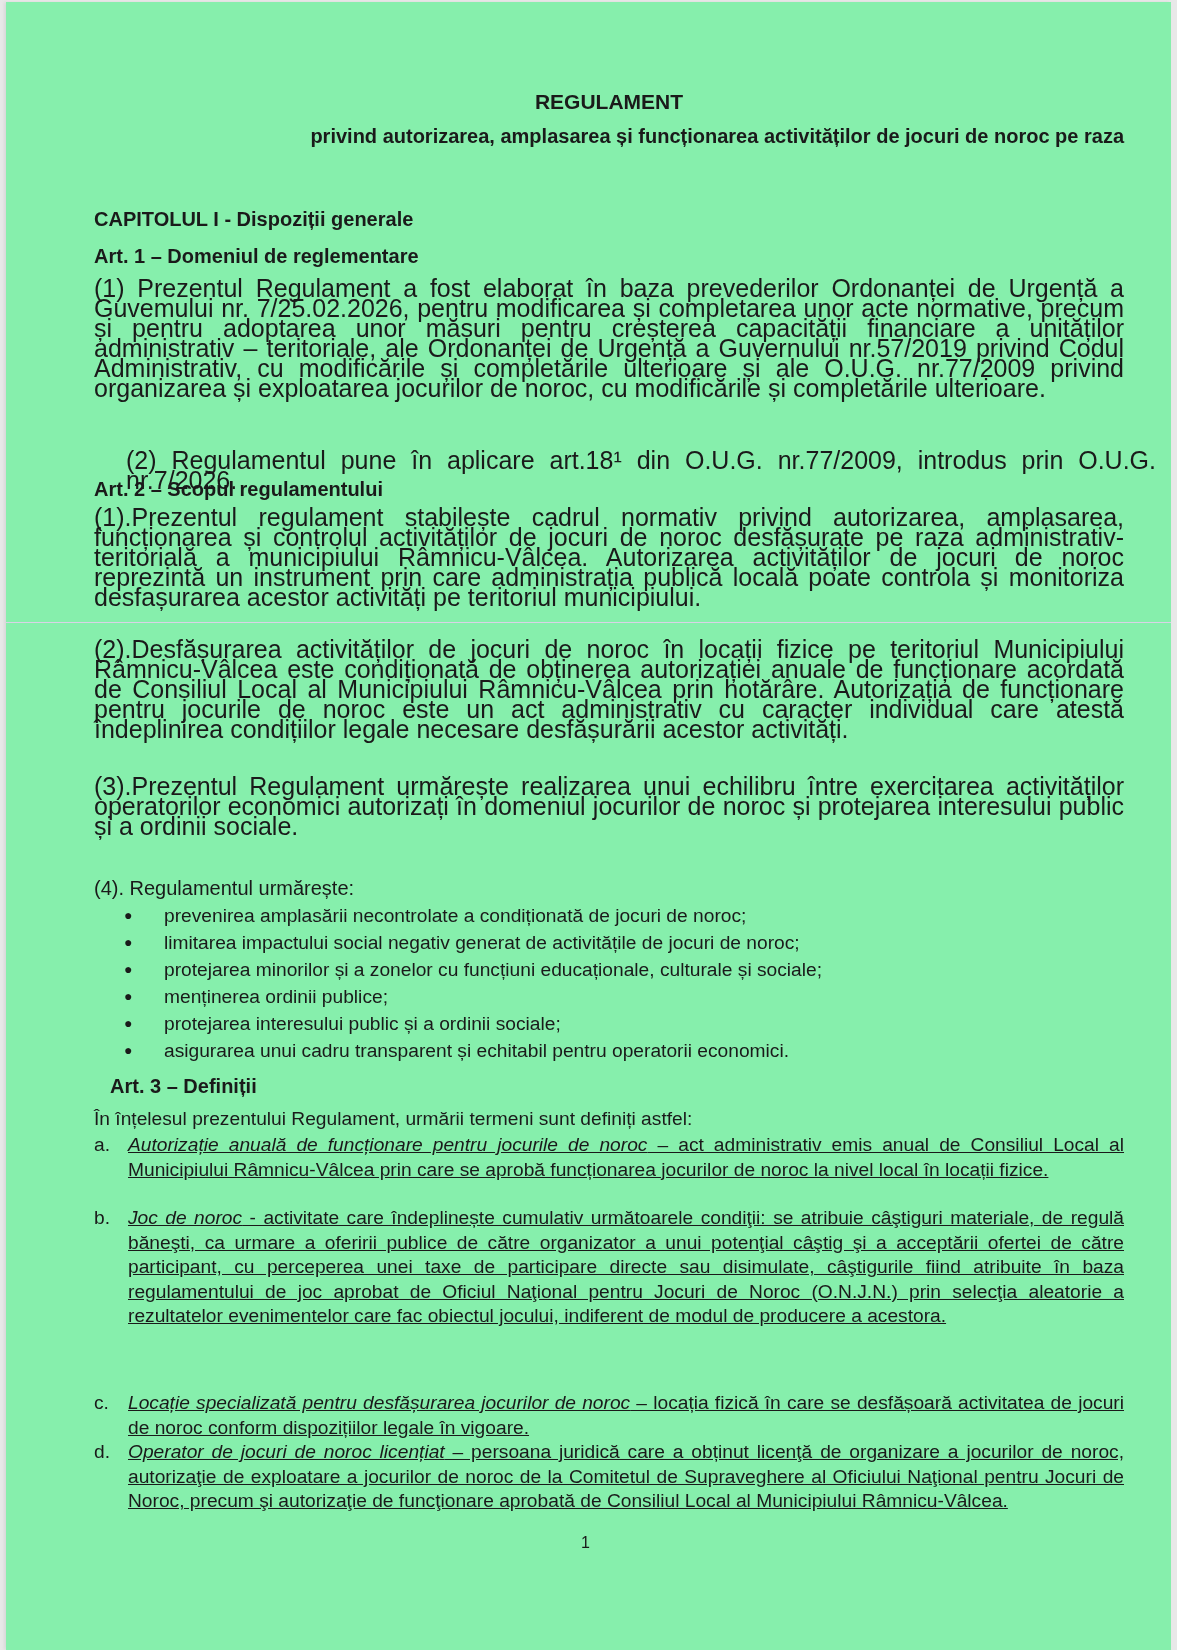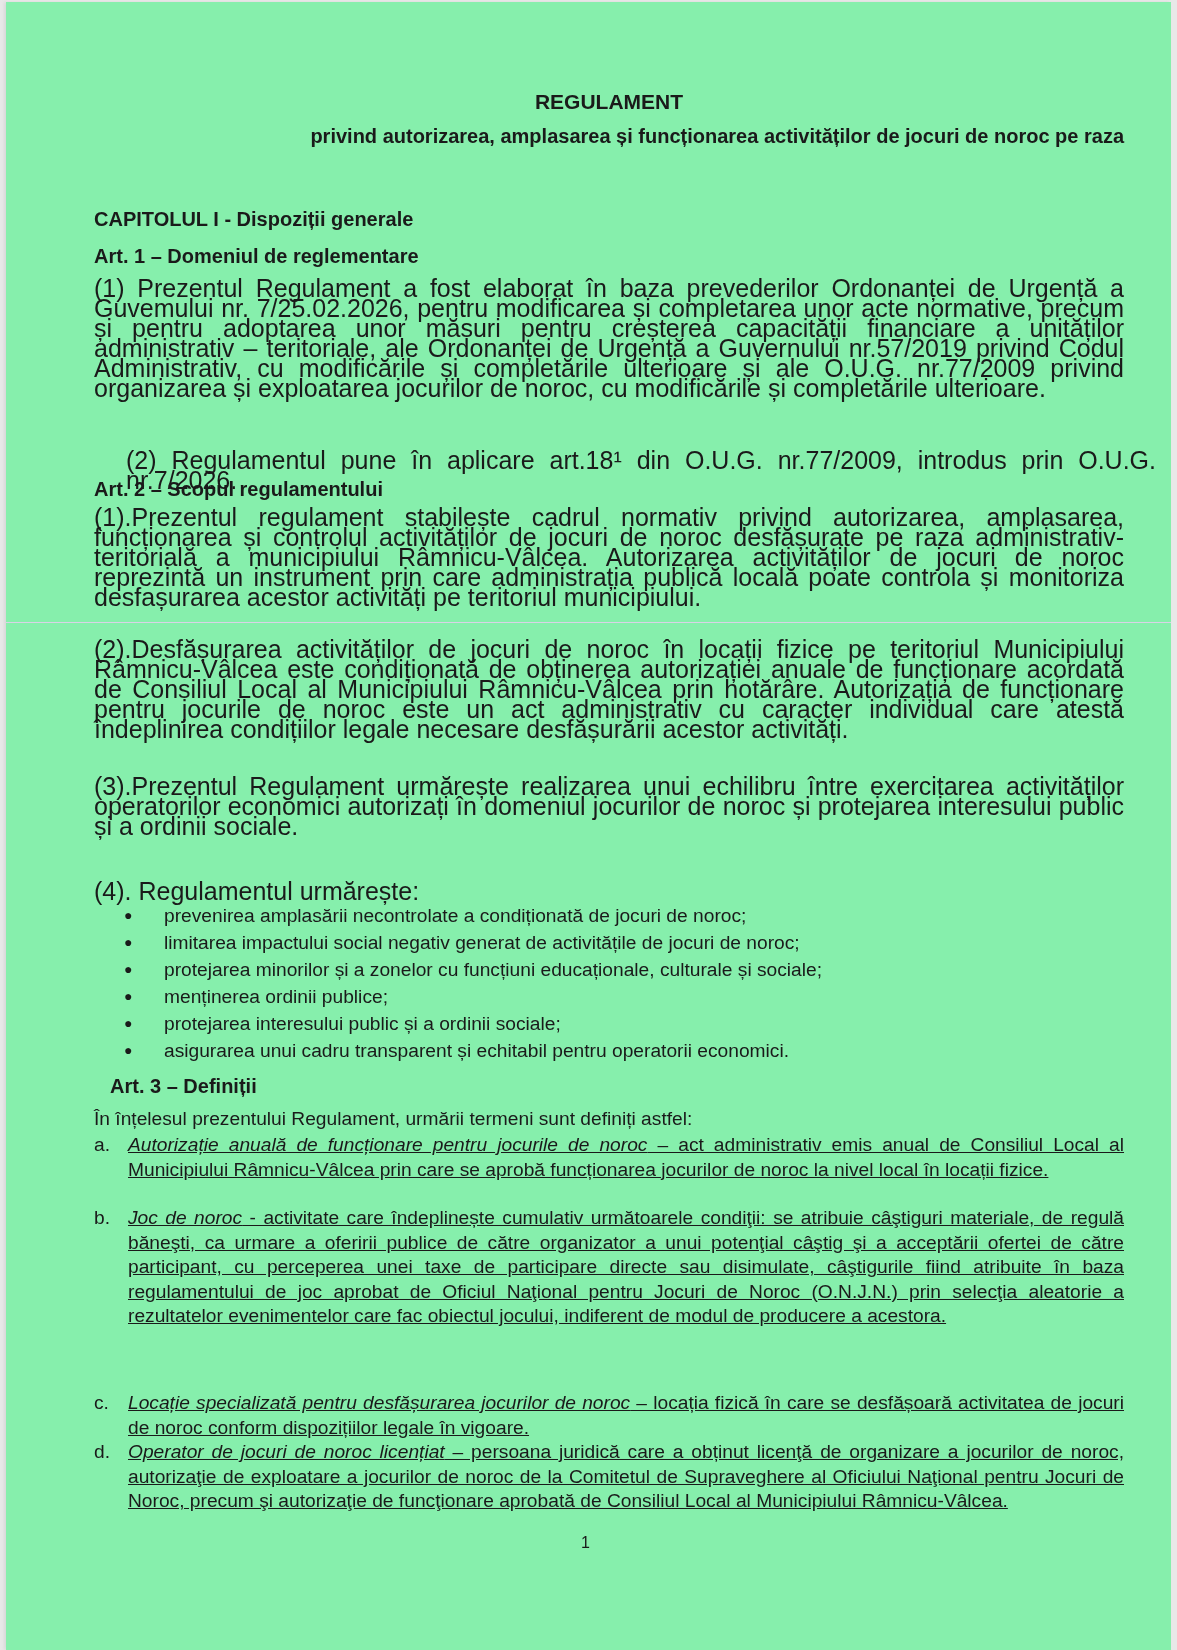--- a/index.html
+++ b/index.html
@@ -43,21 +43,21 @@
     <div class="abs heading" style="top:206px;">CAPITOLUL I -  Dispoziții generale</div>
 
     <div class="abs heading" style="top:243px;">Art. 1 – Domeniul de reglementare</div>
     <div class="abs p" style="top:276px;">(1) Prezentul Regulament a fost elaborat în baza prevederilor Ordonanței de Urgență a Guvemului nr. 7/25.02.2026, pentru modificarea și completarea unor acte normative, precum și pentru adoptarea unor măsuri pentru creșterea capacității financiare a unităților administrativ – teritoriale, ale Ordonanței de Urgență a Guvernului nr.57/2019 privind Codul Administrativ, cu modificările și completările ulterioare și ale  O.U.G. nr.77/2009 privind organizarea și exploatarea jocurilor de noroc, cu modificările și completările ulterioare.</div>
     <div class="abs p p-last" style="top:448px;">(2)  Regulamentul pune în aplicare art.18¹ din O.U.G. nr.77/2009, introdus prin O.U.G. nr.7/2026.</div>
 
     <div class="abs heading" style="top:476px;">Art. 2 – Scopul regulamentului</div>
     <div class="abs p" style="top:505px;">(1).Prezentul regulament stabilește cadrul normativ privind autorizarea, amplasarea, funcționarea și controlul activităților de jocuri de noroc desfășurate pe raza administrativ-teritorială a municipiului Râmnicu-Vâlcea. Autorizarea activităților de jocuri de noroc reprezintă un instrument prin care administrația publică locală poate controla și monitoriza desfașurarea acestor activități pe teritoriul municipiului.</div>
     <div class="abs p" style="top:637px;">(2).Desfășurarea activităților de jocuri de noroc în locații fizice pe teritoriul Municipiului Râmnicu-Vâlcea este condiționată de obținerea autorizației anuale de funcționare acordată de Consiliul Local al Municipiului Râmnicu-Vâlcea prin hotărâre. Autorizația de funcționare pentru jocurile de noroc este un act administrativ cu caracter individual care atestă îndeplinirea condițiilor legale necesare desfășurării acestor activități.</div>
     <div class="abs p" style="top:774px;">(3).Prezentul Regulament urmărește realizarea unui echilibru între exercitarea activităților operatorilor economici autorizați în domeniul jocurilor de noroc și protejarea interesului public și a ordinii sociale.</div>
-    <div class="abs" style="top:875px; font-size:25px;">(4). Regulamentul urmărește:</div>
+    <div class="abs" style="top:875px; font-size:20px;">(4). Regulamentul urmărește:</div>
 
     <div class="abs list" style="top:900px; width:1030px; height:170px;">
       <div style="position:absolute; top:0;">
           <span class="bullet">●</span>
           <span class="btext">prevenirea amplasării necontrolate a condiționată de jocuri de noroc;</span>
         </div>
       <div style="position:absolute; top:27px;">
           <span class="bullet">●</span>
           <span class="btext">limitarea impactului social negativ generat de activitățile de jocuri de noroc;</span>
         </div>

